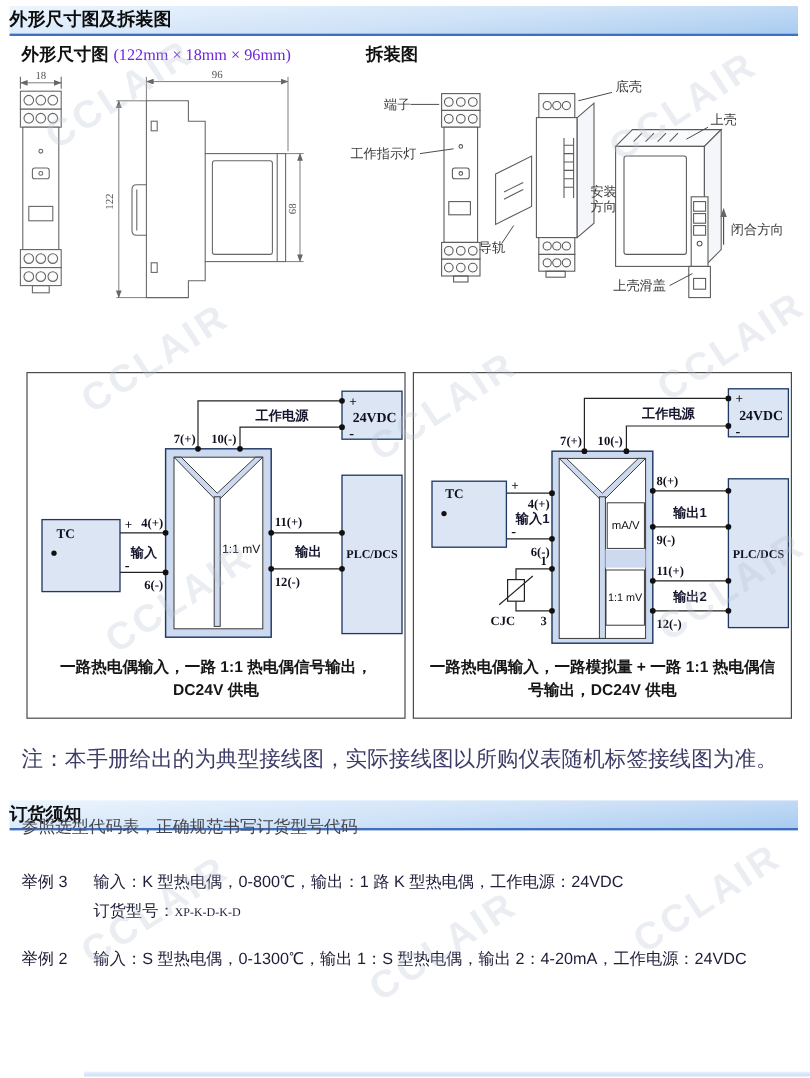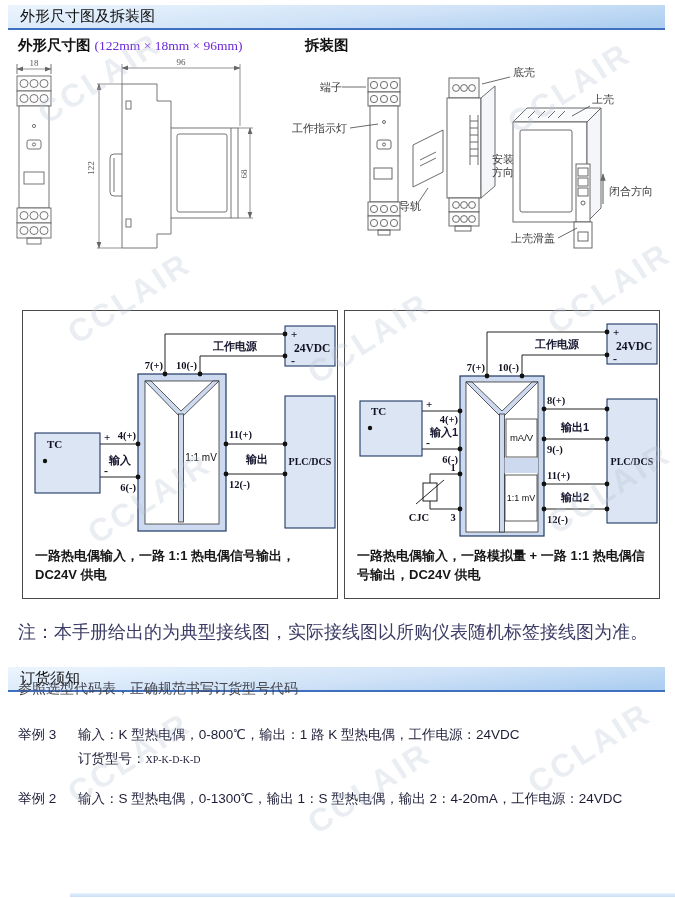--- a/index.html
+++ b/index.html
@@ -1,27 +1,27 @@
 <!DOCTYPE html>
 <html><head>
 <meta charset="utf-8">
 <style>
   *{margin:0;padding:0;box-sizing:border-box}
   html,body{width:675px;height:898px;background:#fff;font-family:"Liberation Sans",sans-serif;position:relative;overflow:hidden;color:#222}
   .page{position:absolute;inset:0;width:675px;height:898px}
   .wm-layer{position:absolute;inset:0;pointer-events:none;z-index:3}
   .wm{position:absolute;font-weight:bold;font-size:32px;letter-spacing:3px;color:rgba(186,196,210,0.30);transform:rotate(-33deg);font-family:"Liberation Sans",sans-serif;white-space:nowrap}
-  .secbar{position:absolute;left:8px;right:10px;height:25px;background:linear-gradient(175deg,#ecf5fe 0%,#cfe2f7 55%,#a9ccf0 100%);border-bottom:2px solid #3f6fbf;display:flex;align-items:center;padding-left:12px;font-weight:normal;font-size:15px;color:#0d0d0d;z-index:2}
+  .secbar{position:absolute;left:8px;right:10px;height:25px;background:linear-gradient(175deg,#ecf5fe 0%,#cfe2f7 55%,#a9ccf0 100%);border-bottom:2px solid #3f6fbf;display:flex;align-items:center;font-weight:bold;font-size:15px;color:#0d0d0d;z-index:2}
   .subrow{position:absolute;left:0;right:0;z-index:2}
   .subttl{position:absolute;font-weight:bold;font-size:14.5px;color:#111;white-space:nowrap}
   .dimsize{font-weight:normal;font-family:Liberation Serif, serif;font-size:13.5px;color:#6d28d9}
   .drawings{position:absolute;left:0;top:56px;width:675px;height:206px;z-index:1}
   .wirebox{position:absolute;top:310px;width:316px;height:289px;border:1px solid #4a4a4a;background:#fff;z-index:1}
   .wirebox svg{display:block}
-  .caption{font-size:13px;line-height:1.45;color:#161616;font-weight:600;padding:2px 12px 0 12px}
+  .caption{text-align:center;font-size:13px;line-height:1.45;color:#161616;font-weight:600;padding:2px 12px 0 12px}
   .note{position:absolute;left:18px;top:620px;font-size:18px;color:#3c3c66;z-index:2}
   .intro{position:absolute;left:18px;top:680px;font-size:14px;color:#46464e;z-index:2}
   .exline{position:absolute;left:18px;font-size:13.5px;color:#1d1d38;white-space:nowrap;z-index:2}
   .exlabel{display:inline-block;width:60px}
   .exorder{left:78px}
   .code{font-family:Liberation Serif, serif;font-size:10px}
   .bottom-sliver{position:absolute;left:70px;right:0;top:893px;height:4px;background:linear-gradient(180deg,#e8f2fc,#cadef5);z-index:1}
   svg text{font-family:"Liberation Sans",sans-serif}
   .sv-dim{font-family:"Liberation Serif",serif;fill:#555}
   .sv-lbl{fill:#3a3a3a;font-size:11px}

